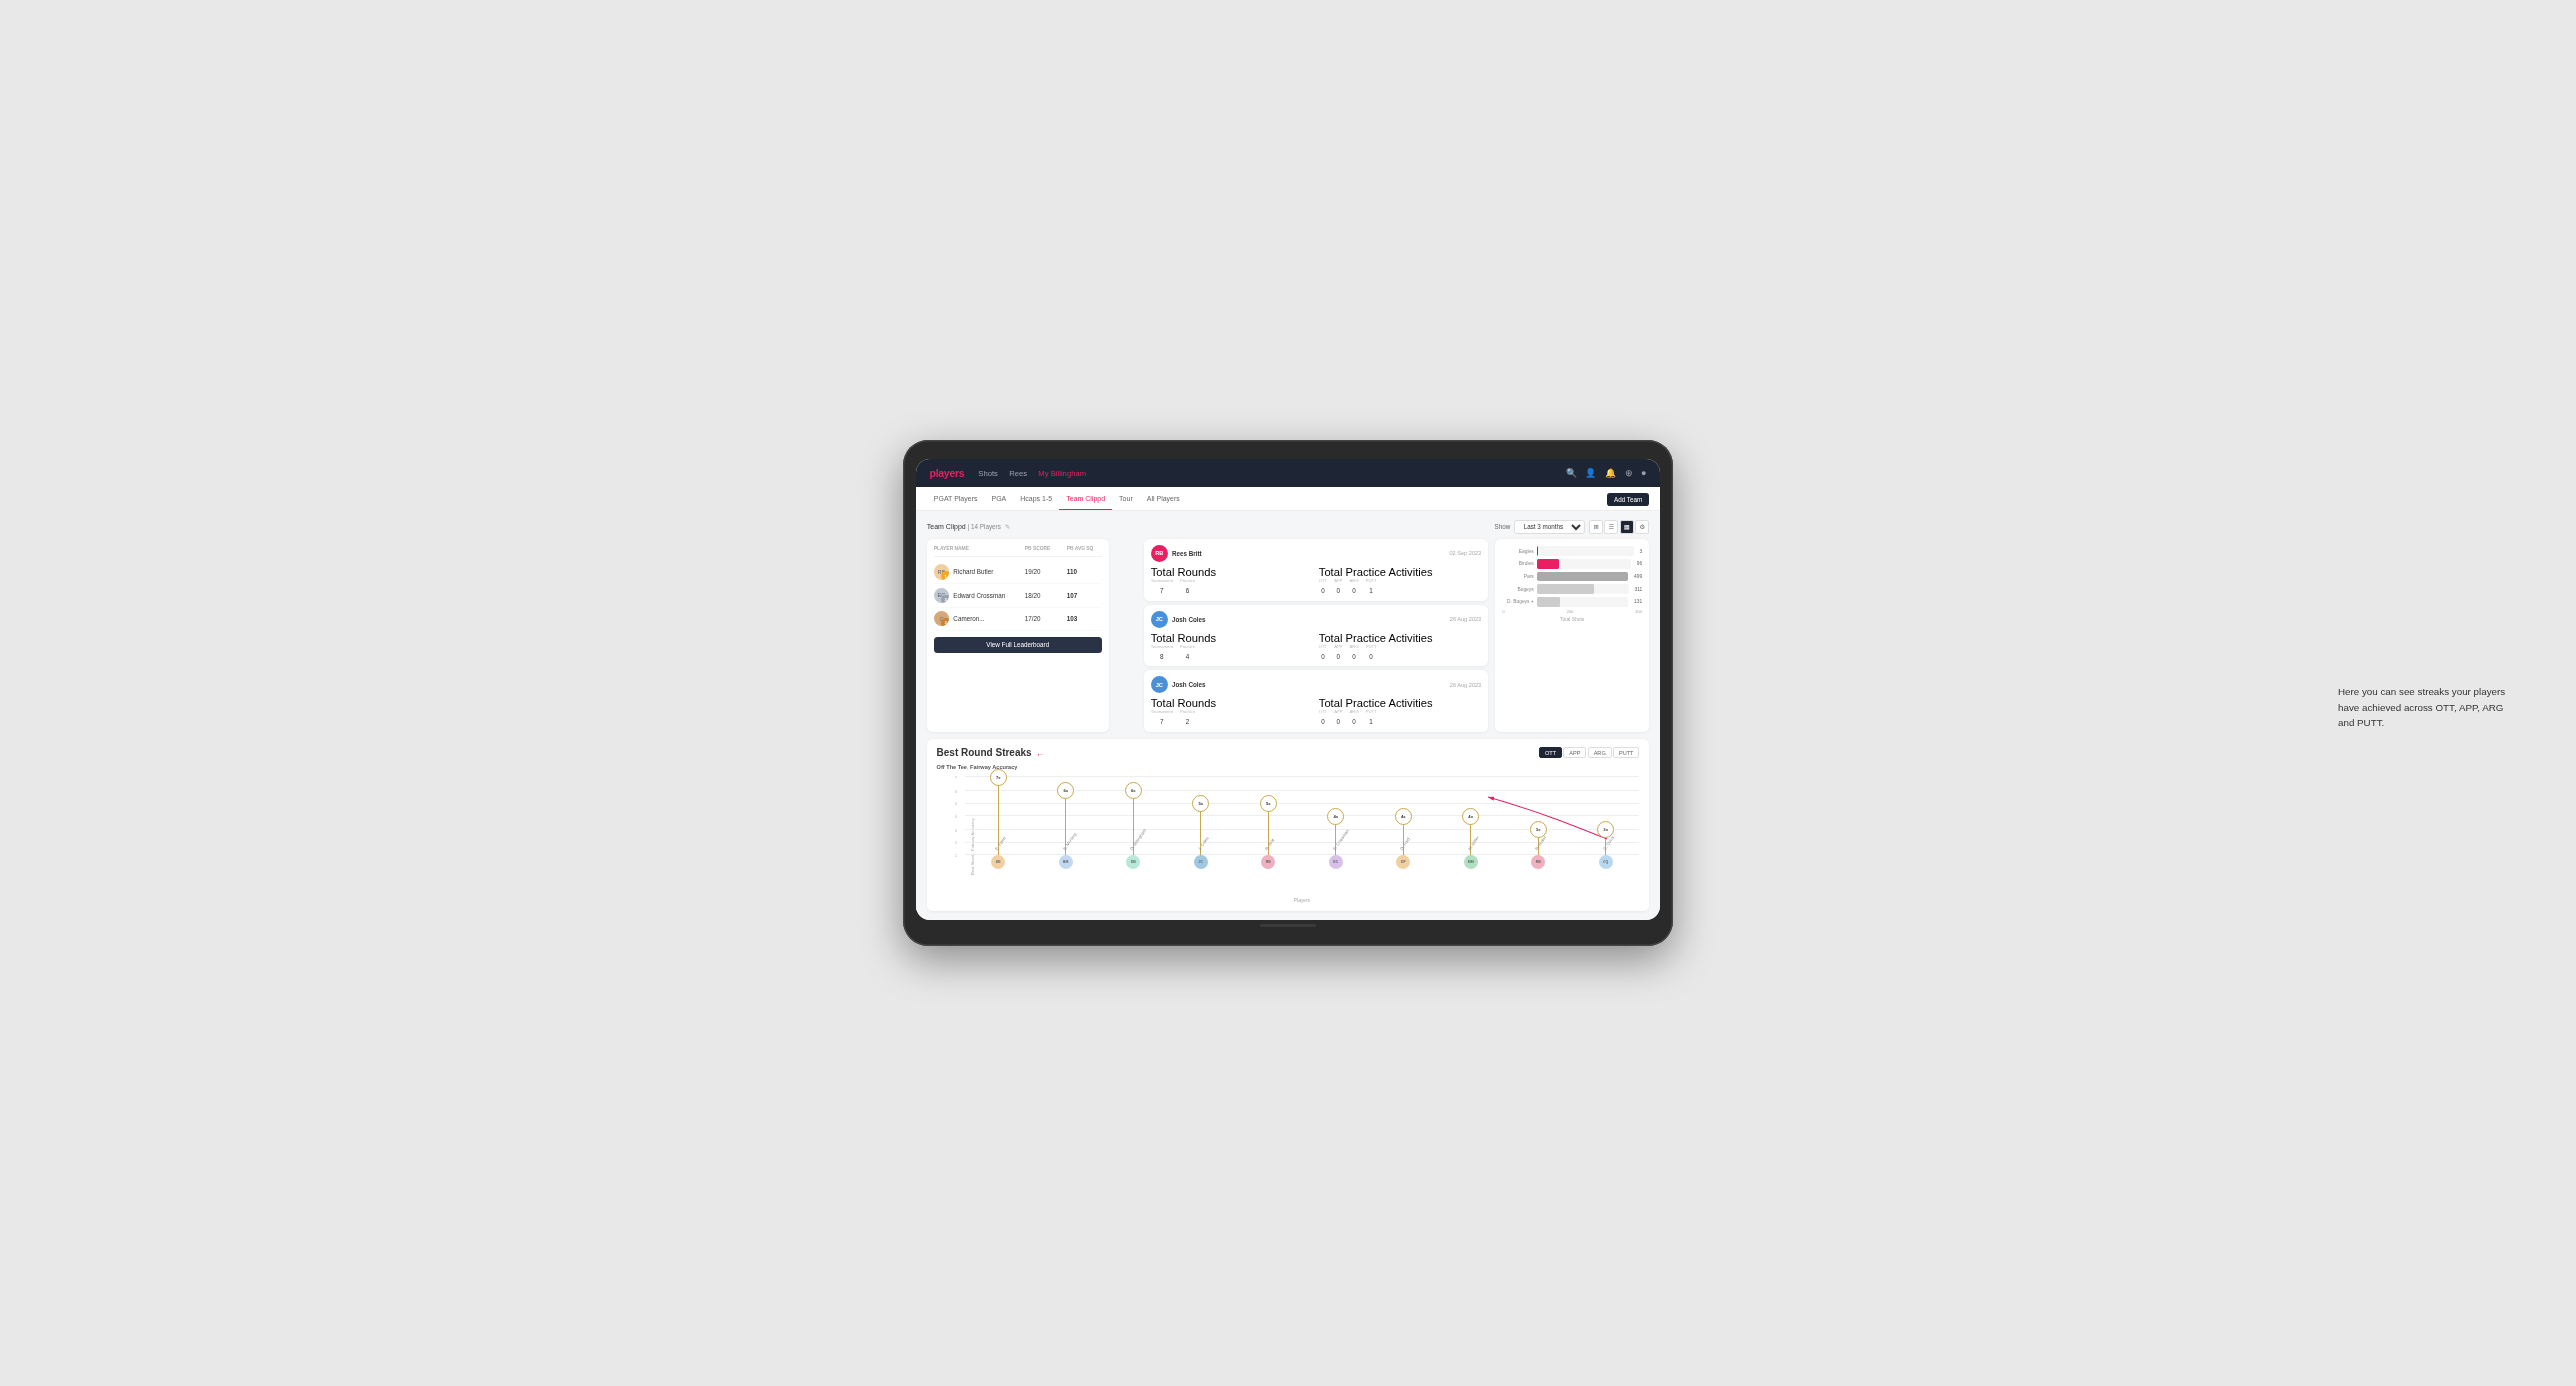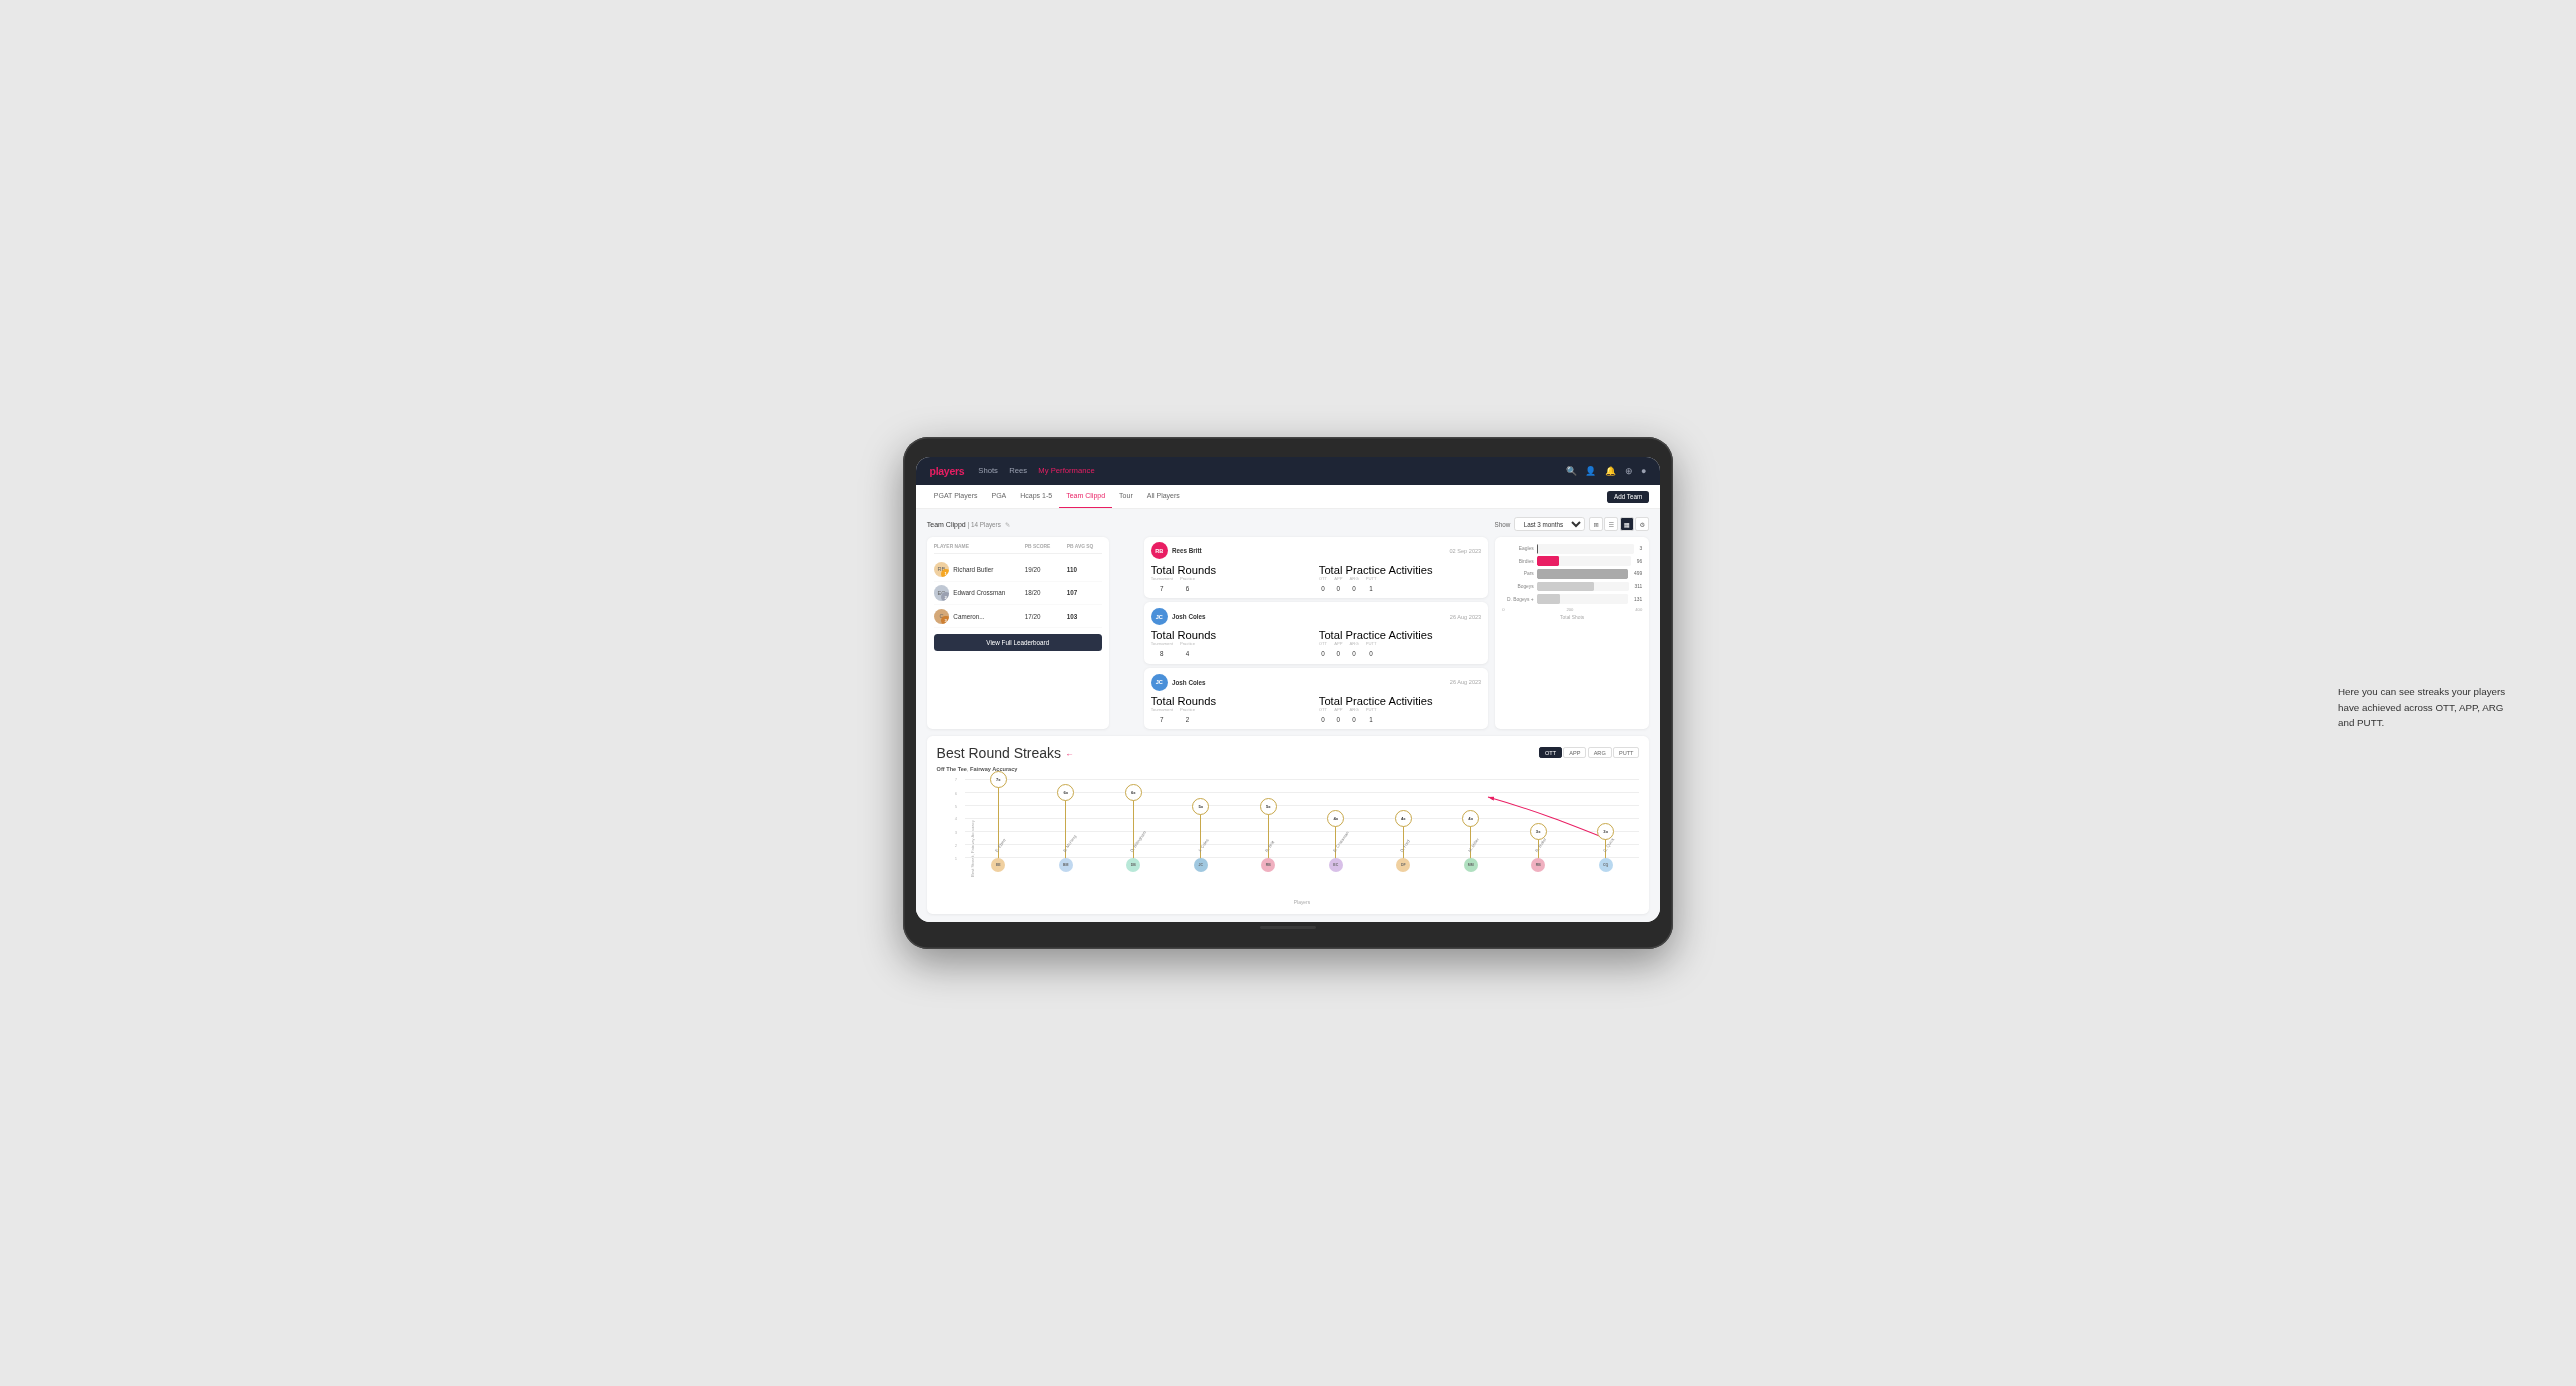--- a/index.html
+++ b/index.html
@@ -453,22 +453,22 @@
       box-shadow: 0 0.7px 2.8px rgba(0,0,0,0.06);
     }
 
     .streaks-header {
       display: flex;
       align-items: center;
       margin-bottom: 5.6px;
     }
 
     .streaks-title {
-      font-size: 14px;
-      font-weight: 400;
+      font-size: 10px;
+      font-weight: 700;
       color: #333;
     }
 
     .streaks-filter-btns {
       margin-left: auto;
       display: flex;
       gap: 1.4px;
     }
 
     .filter-btn {
@@ -510,21 +510,21 @@
 <body>
 
 <div class="tablet-outer">
   <div class="tablet-screen">
 
     <nav class="navbar">
       <span class="logo">players</span>
       <div class="nav-links">
         <a class="nav-link">Shots</a>
         <a class="nav-link">Rees</a>
-        <a class="nav-link active">My Performance</a>
+        <a class="nav-link active">My Billingham</a>
       </div>
       <div class="nav-right">
         <span class="nav-icon">🔍</span>
         <span class="nav-icon">👤</span>
         <span class="nav-icon">🔔</span>
         <span class="nav-icon">⊕</span>
         <span class="nav-icon">●</span>
       </div>
     </nav>
 

